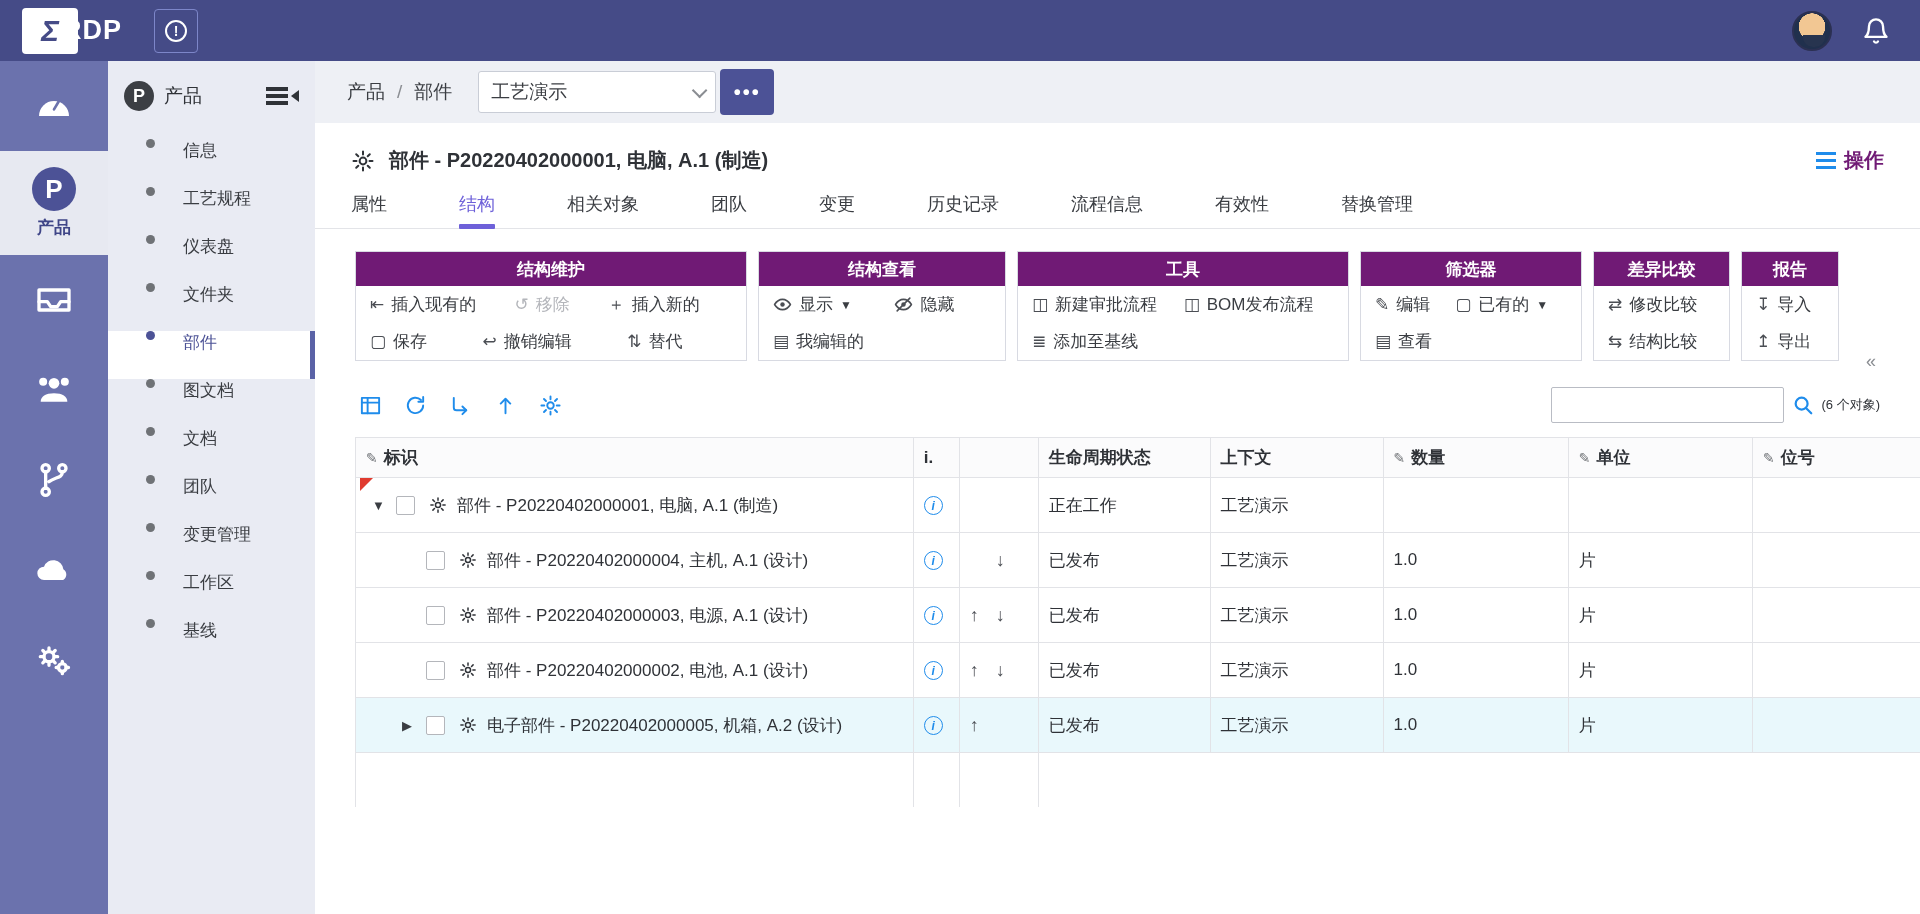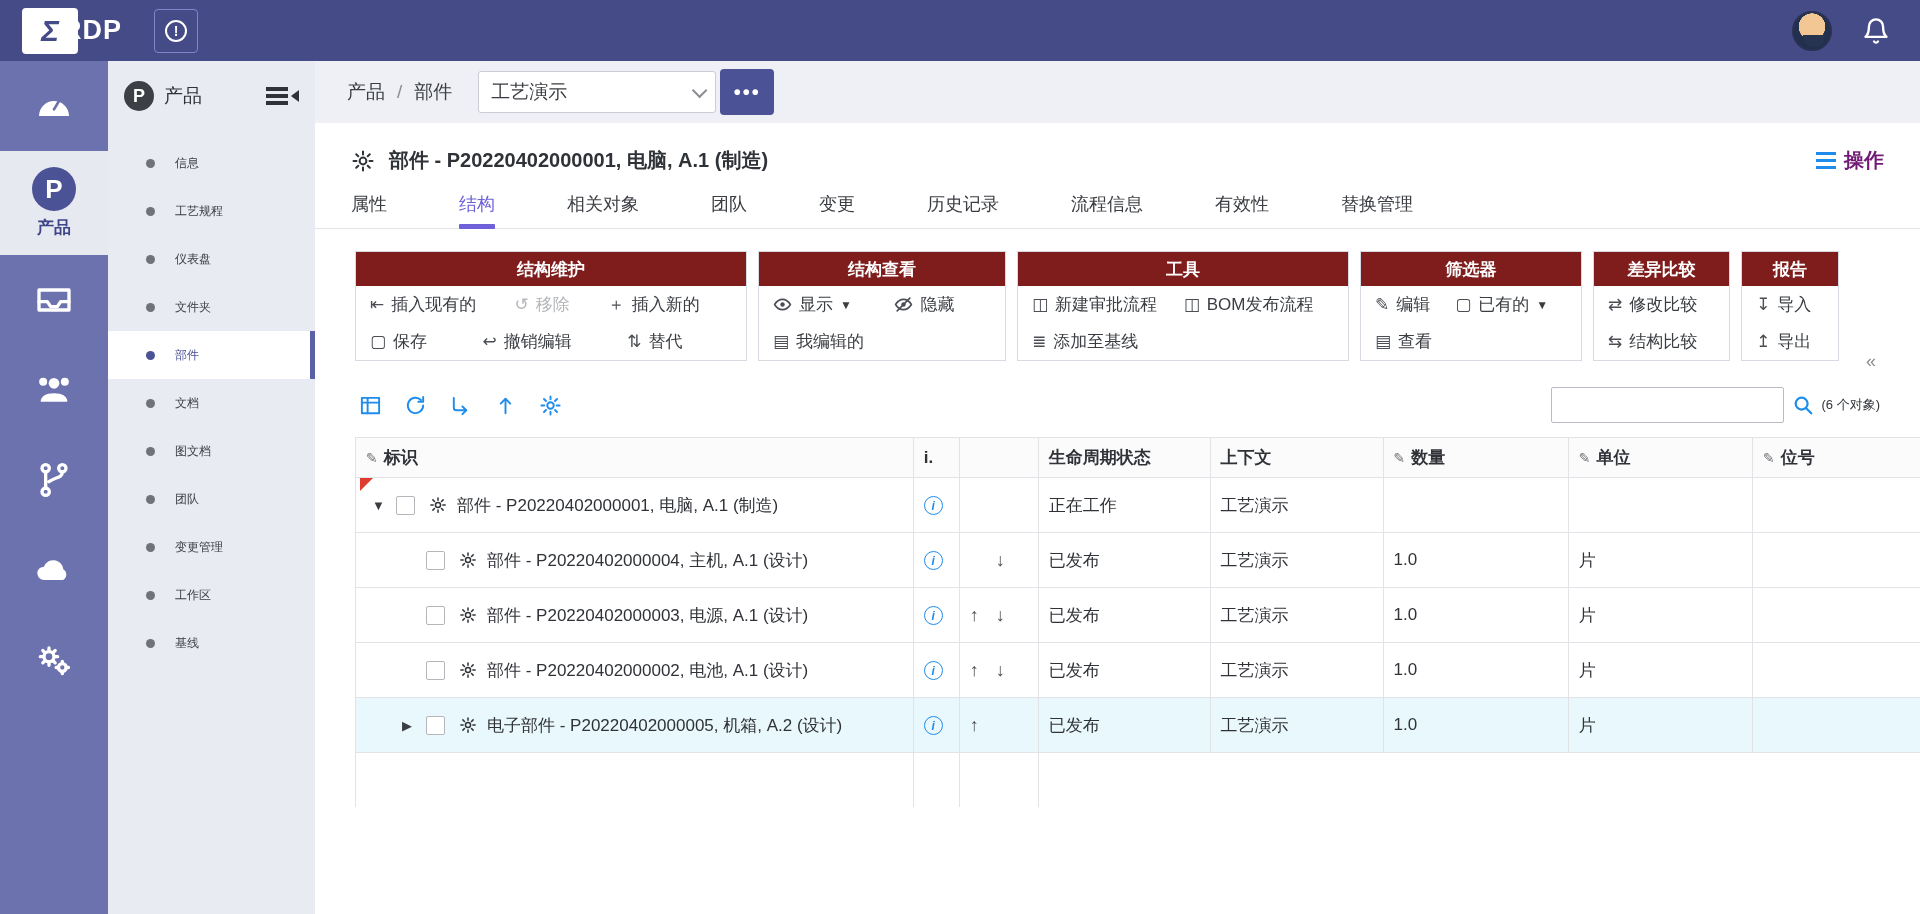--- a/index.html
+++ b/index.html
@@ -40,22 +40,22 @@
   .sb-head { display:flex; align-items:center; padding:20px 16px 10px 16px; }
   .sb-p { width:30px; height:30px; border-radius:50%; background:#3c3f44; color:#fff;
     font-weight:800; font-size:18px; display:flex; align-items:center; justify-content:center; }
   .sb-title { font-size:19px; color:#2f3237; margin-left:10px; font-weight:500; }
   .sb-collapse { margin-left:auto; cursor:pointer; display:flex; align-items:center; gap:3px; }
   .sb-bars { display:inline-block; }
   .sb-bars i { display:block; width:22px; height:3.5px; background:#2f3237; margin:3.5px 0; }
   .sb-arr { width:0; height:0; border-top:6px solid transparent; border-bottom:6px solid transparent;
     border-right:8px solid #2f3237; }
   .sb-list { margin-top:18px; }
-  .sb-item { display:flex; align-items:center; height:48px; padding-left:38px; cursor:pointer;
-    font-size:12px; color:#3a3d42; position:relative; }
+  .sb-item { display:flex; height:48px; padding-left:38px; cursor:pointer;
+    font-size:17px; color:#3a3d42; position:relative;gap:8px; }
   .sb-item .dot { width:9px; height:9px; border-radius:50%; background:#6f7276; margin-right:20px; }
   .sb-item.active { background:#fff; color:#4c5296; }
   .sb-item.active .dot { background:#4c5296; }
   .sb-item.active::after { content:""; position:absolute; right:0; top:0; width:5px; height:100%; background:#5a62a6; }
 
   
   .main { position:absolute; left:315px; top:61px; width:1605px; height:853px; background:#fff; }
   .crumb-bar { height:62px; background:#eef0f5; display:flex; align-items:center; padding-left:32px; }
   .crumb { font-size:19px; color:#3a3d42; display:flex; gap:12px; align-items:center; }
   .crumb .sep { color:#8a8d92; }
@@ -78,21 +78,21 @@
 
   .tabs { display:flex; gap:72px; padding:0 36px; margin-top:18px; border-bottom:1px solid #e3e4e8; }
   .tab { font-size:18px; color:#3a3d42; padding-bottom:12px; cursor:pointer; position:relative; }
   .tab.active { color:#6e61d9; }
   .tab.active::after { content:""; position:absolute; left:0; right:0; bottom:-1px; height:5px;
     background:#6e61d9; border-radius:1px; }
 
   
   .tb-groups { display:flex; gap:11px; padding:22px 0 0 40px; }
   .tb-group { border:1px solid #d8dae2; background:#fff; }
-  .tb-group-head { height:34px; background:#7f1d1d; color:#fff; font-size:17px; font-weight:700;
+  .tb-group-head { height:34px; background:#701a75; color:#fff; font-size:17px; font-weight:700;
     display:flex; align-items:center; justify-content:center; }
   .tb-row { display:flex; align-items:center; height:37px; padding:0 14px; gap:6px; }
   .tb-btn { display:flex; align-items:center; gap:7px; background:none; border:none; font-size:17px;
     color:#3a3d42; cursor:pointer; font-family:inherit; white-space:nowrap; padding:0; }
   .tb-btn .tb-ic { color:#4b4e54; font-size:17px; display:inline-flex; align-items:center; }
   .tb-btn.disabled { color:#b4b6bb; cursor:default; }
   .tb-btn.disabled .tb-ic { color:#b4b6bb; }
   .tb-caret { font-size:12px; color:#3a3d42; }
   .sp { flex:1; }
 
@@ -242,25 +242,25 @@
       <div class="sb-item ">
      <span class="dot"></span>
      <span>文件夹</span>
       </div>
       <div class="sb-item active">
      <span class="dot"></span>
      <span>部件</span>
       </div>
       <div class="sb-item ">
      <span class="dot"></span>
+     <span>图文档</span>
+      </div>
+      <div class="sb-item ">
+     <span class="dot"></span>
      <span>文档</span>
-      </div>
-      <div class="sb-item ">
-     <span class="dot"></span>
-     <span>图文档</span>
       </div>
       <div class="sb-item ">
      <span class="dot"></span>
      <span>团队</span>
       </div>
       <div class="sb-item ">
      <span class="dot"></span>
      <span>变更管理</span>
       </div>
       <div class="sb-item ">

